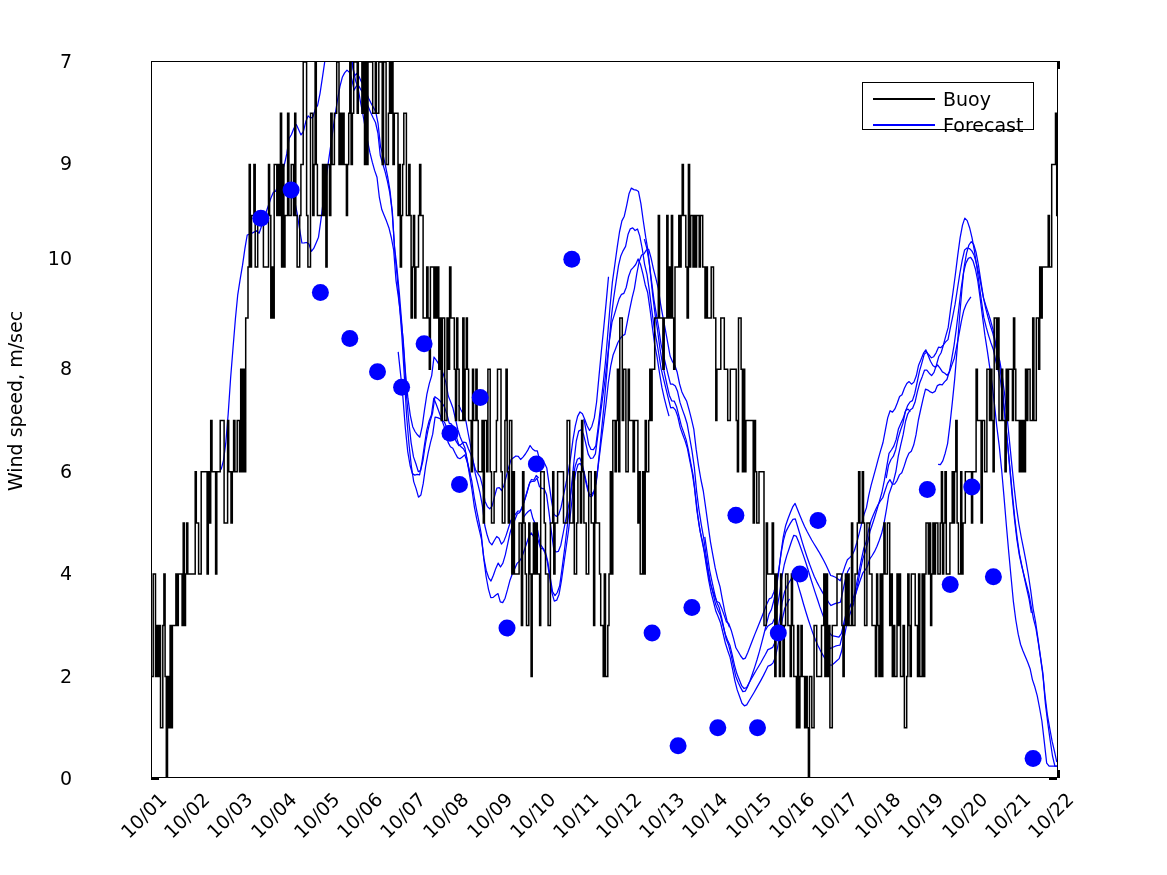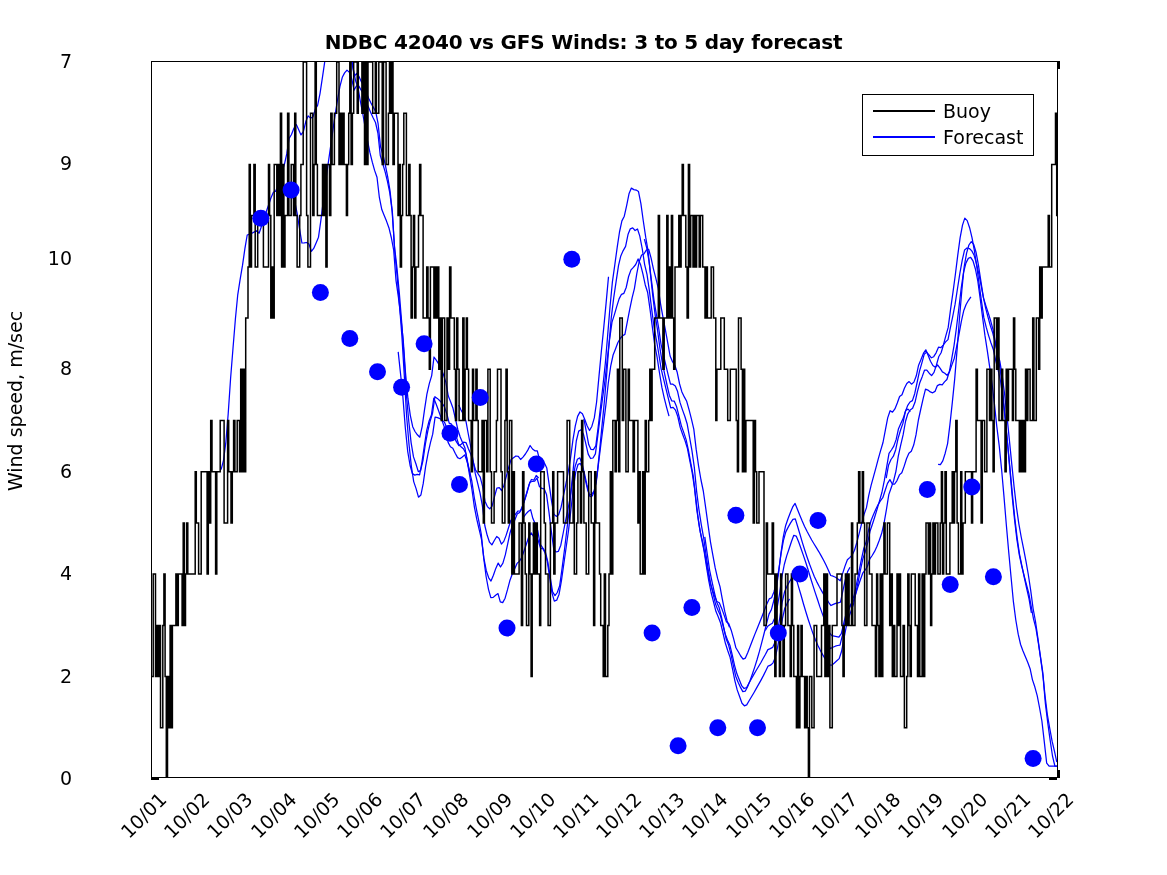--- a/index.html
+++ b/index.html
@@ -33,33 +33,32 @@
   .xtick-mark{position:absolute;height:8px;width:1.6px;background:#000;bottom:0;}
   .xtick-mark.top{top:0;bottom:auto;}
 
   .xtick-label{
     position:absolute; font-size:19px; color:#000; white-space:nowrap;
     transform:rotate(-45deg); transform-origin:right top;
     text-align:right;
   }
 
   #legend{
-    position:absolute; left:862px; top:94px; width:172px; height:62px;
+    position:absolute; left:862px; top:82px; width:172px; height:48px;
     border:1.5px solid #000; background:#fff; box-sizing:border-box;text-decoration:underline;
   }
   .legend-row{position:absolute;left:0;width:172px;height:26px;}
   .legend-line{position:absolute;left:10px;top:12px;width:62px;height:2px;}
   .legend-text{position:absolute;left:80px;top:0;font-size:19px;color:#000;line-height:26px;}
 </style>
 </head>
 <body>
 
 <div id="stage">
 
-  <div id="chart-title">NDBC 42040 vs GFS Winds: 3 to 5 day forecast</div>
 
   <div id="y-axis-title">Wind speed, m/sec</div>
 
   <div id="y-tick-labels">
       <div class="ytick-label" style="top: 778px;">0</div>
       <div class="ytick-label" style="top: 675.571px;">2</div>
       <div class="ytick-label" style="top: 573.143px;">4</div>
       <div class="ytick-label" style="top: 470.714px;">6</div>
       <div class="ytick-label" style="top: 368.286px;">8</div>
       <div class="ytick-label" style="top: 258px;">10</div>

